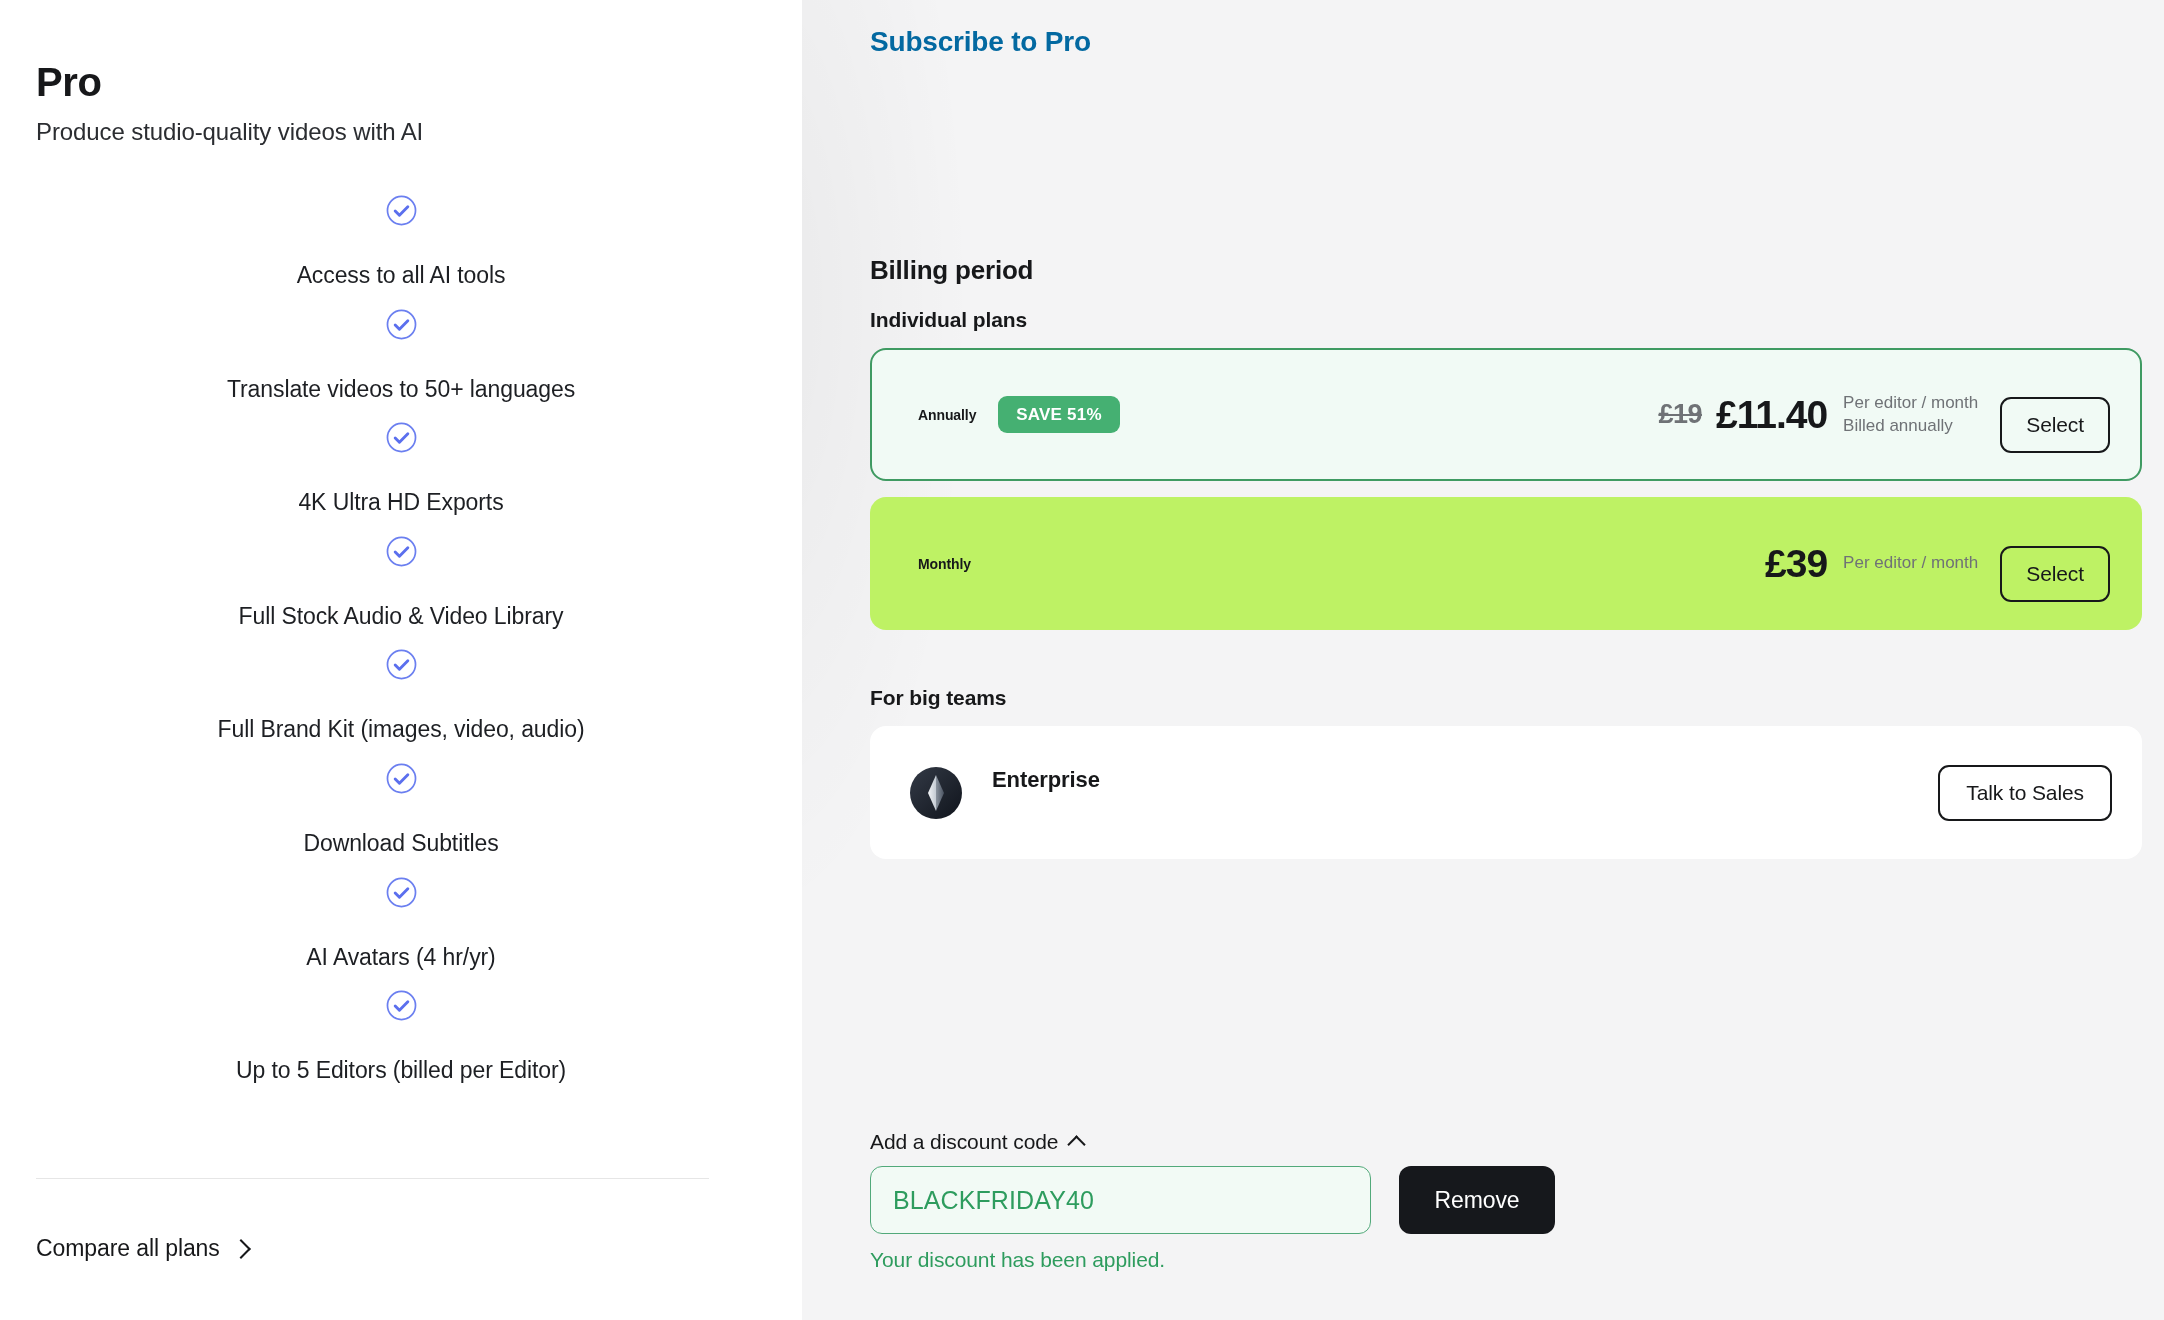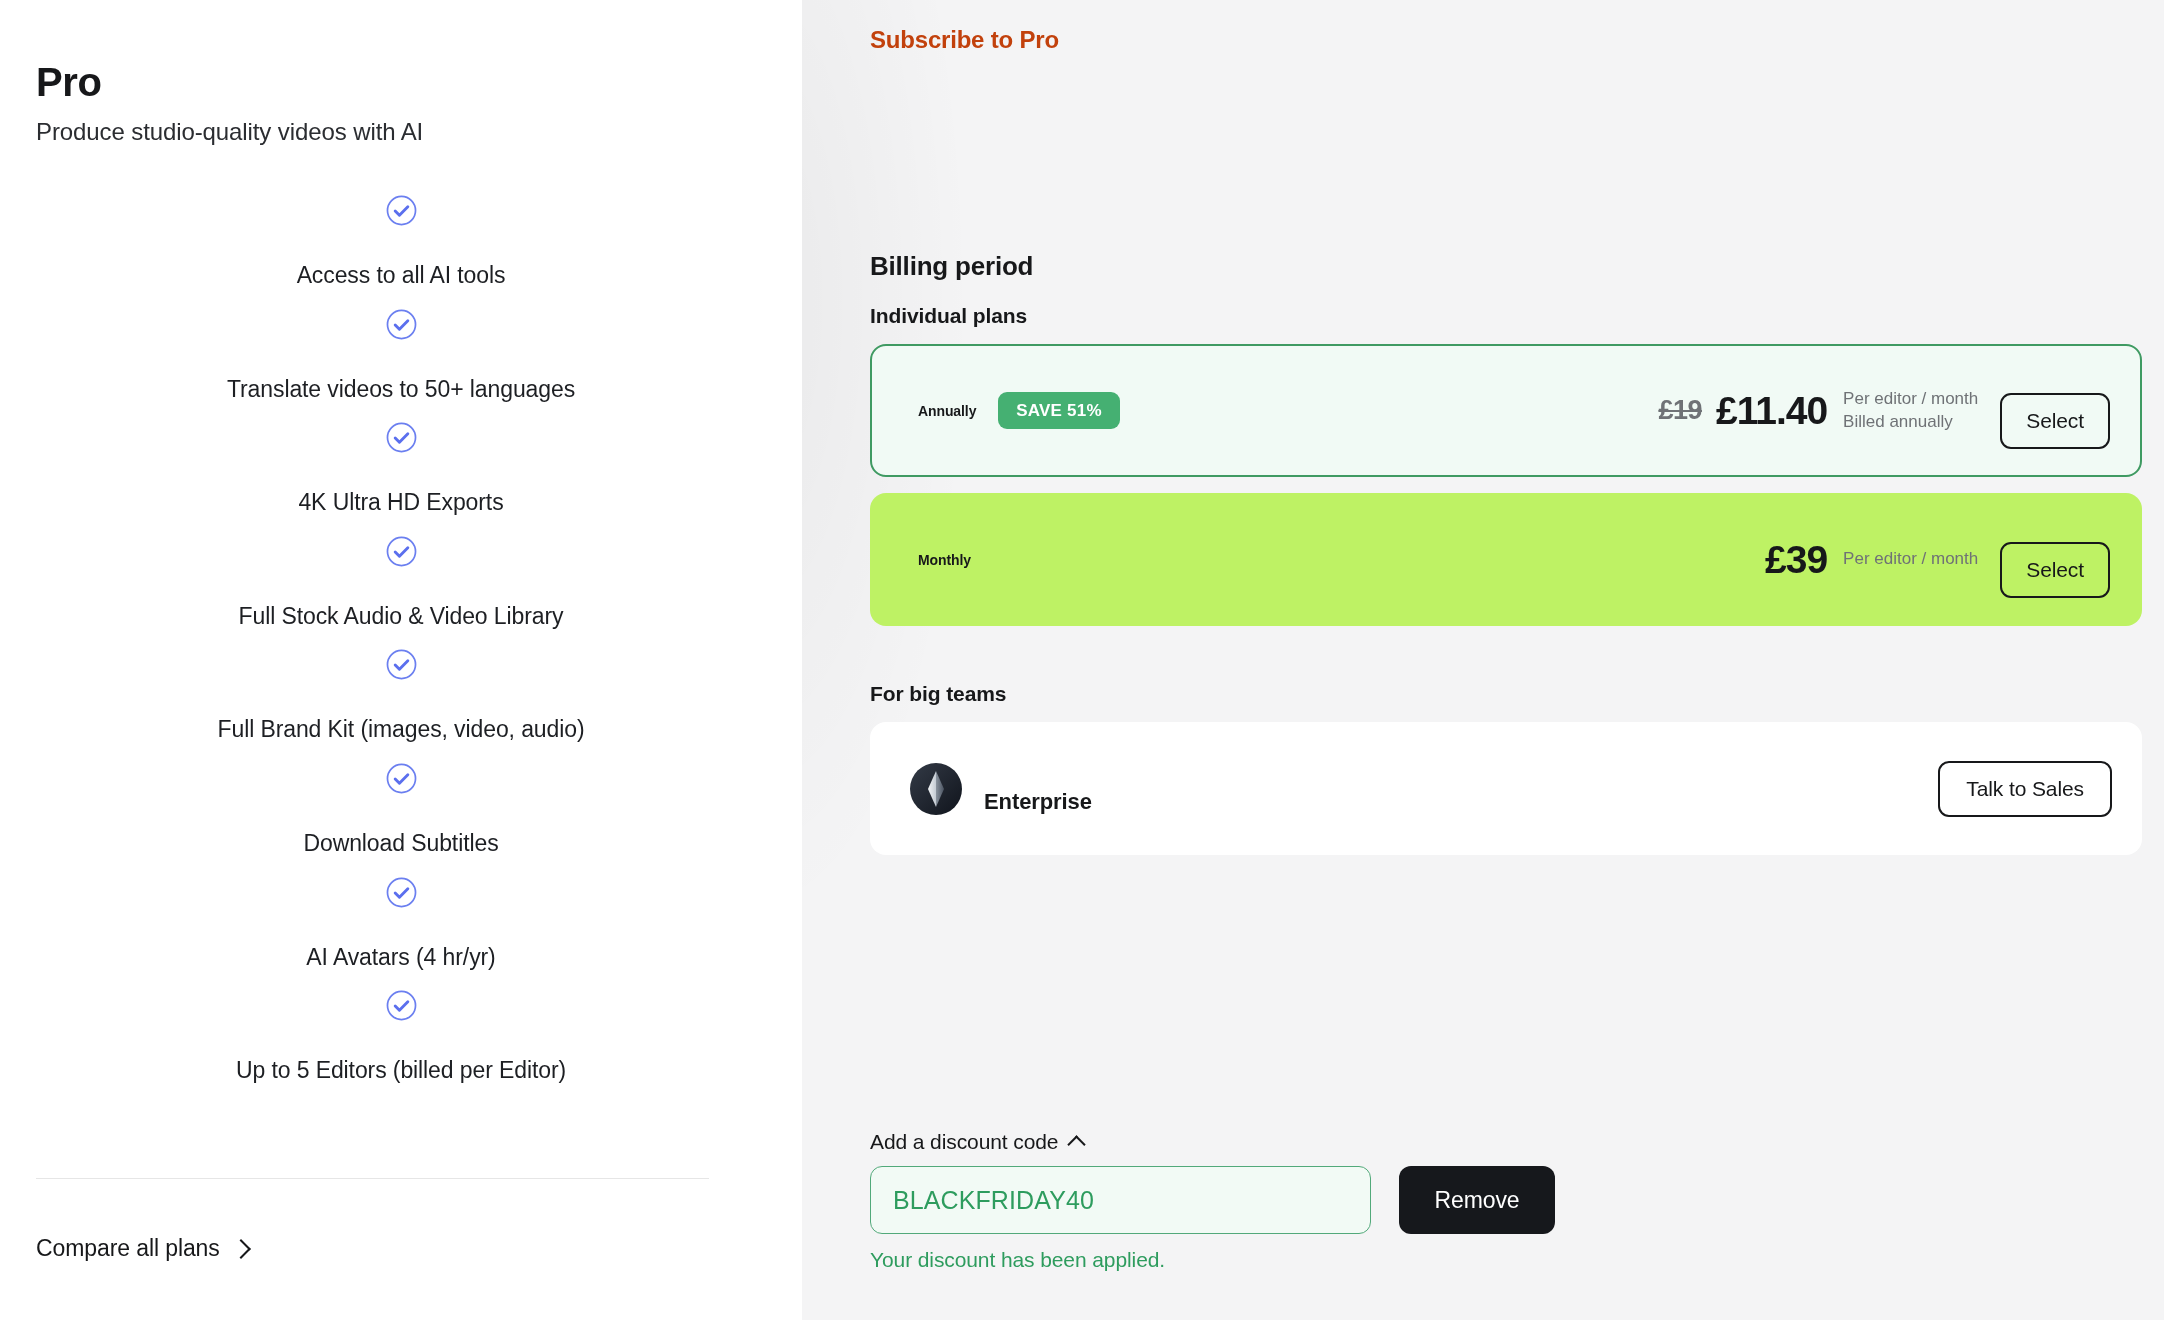--- a/index.html
+++ b/index.html
@@ -128,23 +128,23 @@
   .right-panel::before {
     content: "";
     position: absolute;
     left: 0; top: 0;
     width: 160px; height: 100%;
     background: radial-gradient(ellipse 300px 900px at -40px 300px, rgba(0,0,0,0.045), rgba(0,0,0,0) 70%);
     pointer-events: none;
   }
 
   .subscribe-title {
-    font-size: 24px;
+    font-size: 28px;
     font-weight: 600;
-    color: #c2410c;
+    color: #0369a1;
     letter-spacing: -0.2px;
     position: relative;
     z-index: 1;
   }
 
   .billing-block {
     margin-top: 197px;
     position: relative;
     z-index: 1;
   }
@@ -260,22 +260,22 @@
     border-radius: 16px;
     height: 133px;
     display: flex;
     align-items: center;
     justify-content: space-between;
     padding: 0 30px 0 40px;
   }
 
   .enterprise-left {
     display: flex;
-    align-items: flex-end;
-    gap: 22px;
+    align-items: flex-start;
+    gap: 30px;
   }
 
   .enterprise-logo {
     width: 52px;
     height: 52px;
     flex: 0 0 52px;
     display: block;
   }
 
   .enterprise-name {

